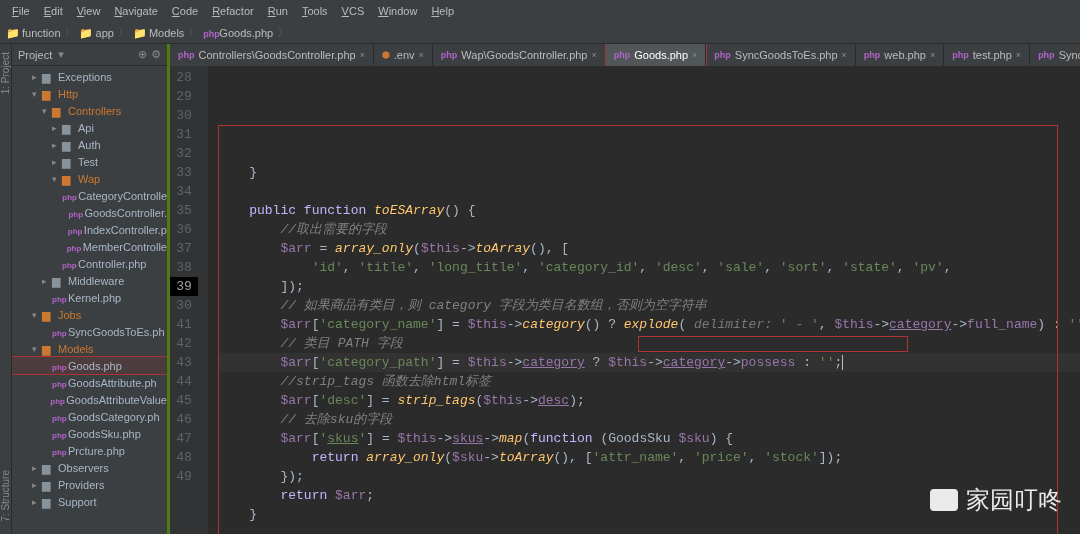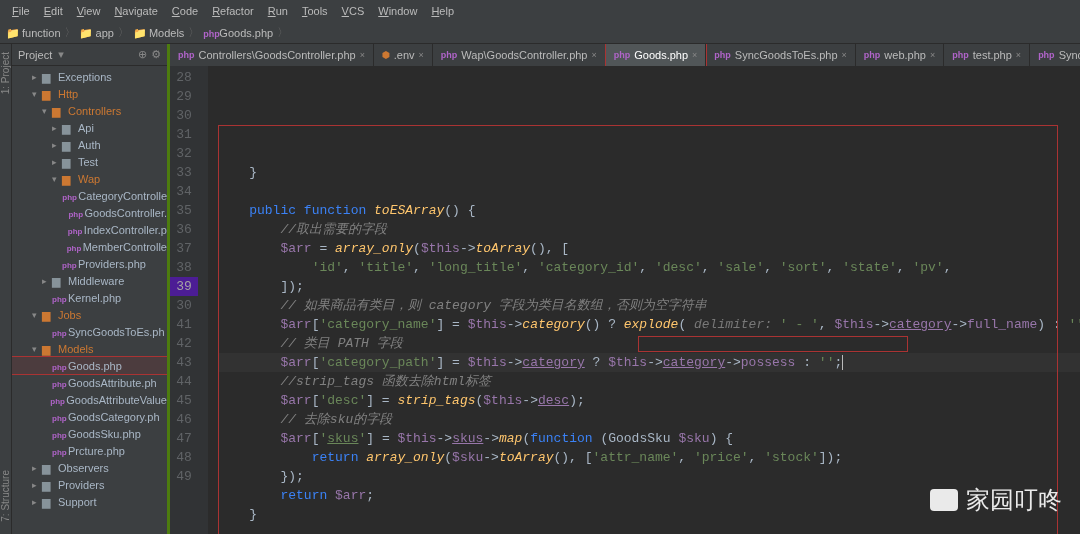--- a/index.html
+++ b/index.html
@@ -24,27 +24,27 @@
 .tabs { height: 22px; background: #3c3f41; display: flex; align-items: flex-end; overflow: hidden; }
 .tab { height: 22px; display: flex; align-items: center; padding: 0 8px; gap: 4px; font-size: 11px; color: #bbb; border-right: 1px solid #2b2b2b; cursor: pointer; white-space: nowrap; }
 .tab.active { background: #515658; color: #fff; }
 .tab.highlight { outline: 1px solid #a33; }
 .tab .close { color: #888; font-size: 9px; }
 .tab .php-ico { color: #b064c9; font-weight: bold; font-size: 9px; }
 .tab .env-ico { color: #cc7832; font-weight: bold; font-size: 9px; }
 .code { flex: 1; display: flex; overflow: hidden; font-family: "Consolas", "Courier New", monospace; font-size: 13px; line-height: 19px; }
 .gutter { width: 38px; background: #313335; color: #606366; text-align: center; padding-right: 10px; padding-top: 2px; user-select: none; }
 .gutter div { height: 19px; }
-.gutter .cur { color: #a4a3a3; background: #4c1d95; }
+.gutter .cur { color: #a4a3a3; background: #000000; }
 .codebody { flex: 1; padding-top: 2px; padding-left: 10px; position: relative; white-space: pre; }
 .codebody .line { height: 19px; }
 .codebody .curline { background: #323232; }
 .redbox1 { position: absolute; border: 1px solid #a33; left: 10px; top: 59px; width: 840px; height: 410px; pointer-events: none; }
 .redbox2 { position: absolute; border: 1px solid #a33; left: 430px; top: 270px; width: 270px; height: 16px; pointer-events: none; }
-.kw { color: #3b82f6; }
+.kw { color: #c4b5fd; }
 .fn { color: #ffc66d; font-style: italic; }
 .str { color: #6a8759; }
 .var { color: #9876aa; }
 .cmt { color: #808080; font-style: italic; }
 .hint { color: #787878; font-style: italic; }
 .und { text-decoration: underline; }
 .caret { border-right: 1px solid #bbb; }
 .dir-ico { color: #87939a; }
 .dir-ico.orange { color: #cc7832; }
 .php-leaf { color: #b064c9; }
@@ -149,21 +149,21 @@
           <span>IndexController.p</span>
         </div>
         <div class="node" style="padding-left: 50px;">
           <span class="arrow"></span>
           <span class="ico"><span class="php-leaf" style="font-size:8px;font-weight:bold">php</span></span>
           <span>MemberControlle</span>
         </div>
         <div class="node" style="padding-left: 40px;">
           <span class="arrow"></span>
           <span class="ico"><span class="php-leaf" style="font-size:8px;font-weight:bold">php</span></span>
-          <span>Providers.php</span>
+          <span>Controller.php</span>
         </div>
         <div class="node" style="padding-left: 30px;">
           <span class="arrow">▸</span>
           <span class="ico"><span class="dir-ico ">▆</span></span>
           <span>Middleware</span>
         </div>
         <div class="node" style="padding-left: 30px;">
           <span class="arrow"></span>
           <span class="ico"><span class="php-leaf" style="font-size:8px;font-weight:bold">php</span></span>
           <span>Kernel.php</span>

